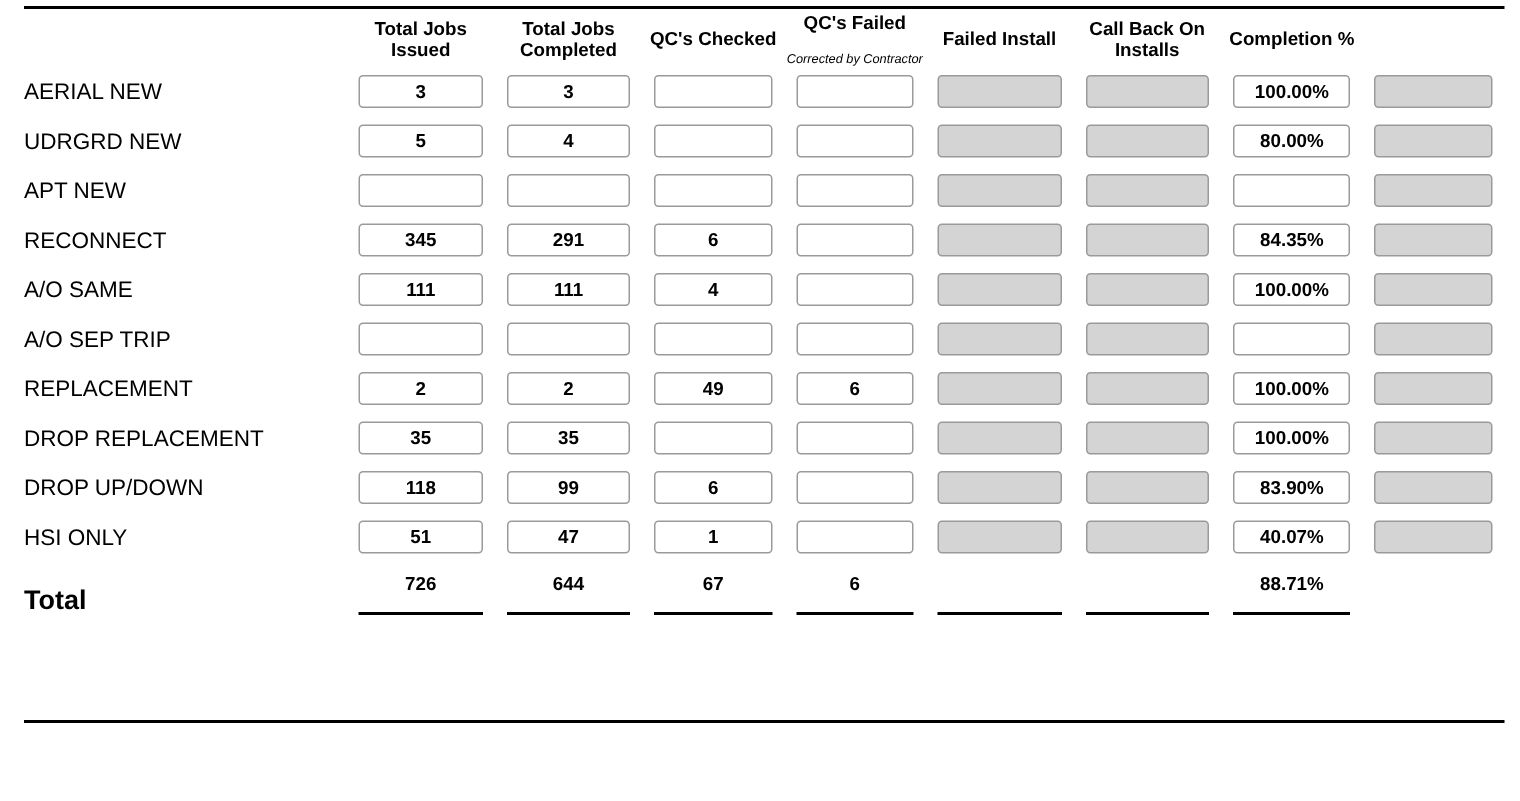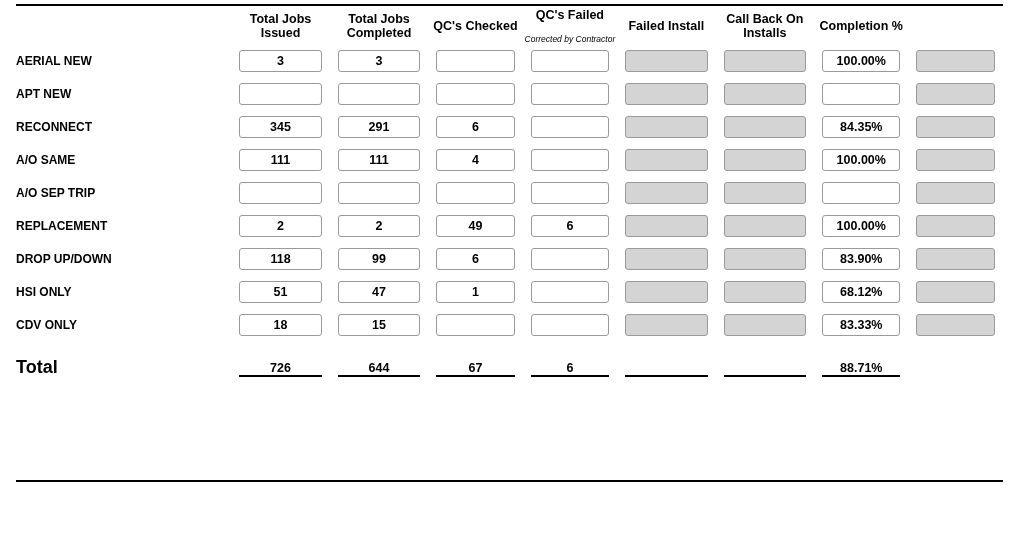--- a/index.html
+++ b/index.html
@@ -70,22 +70,22 @@
     font-size: 8.5px;
     font-style: italic;
     font-weight: normal;
     line-height: 1.1;
     margin-top: 13px;
   }
 
   tbody tr { height: 33px; }
 
   td.rowlabel {
-    font-size: 12px;
-    font-weight: bold;
+    font-size: 15px;
+    font-weight: normal;
     padding-left: 14px;
     white-space: nowrap;
   }
 
   .cell {
     height: 22px;
     margin: 0 8px;
     border: 1px solid #9a9a9a;
     border-radius: 3px;
     background: #ffffff;
@@ -106,21 +106,21 @@
     font-size: 18px;
     font-weight: bold;
     vertical-align: bottom;
     padding-bottom: 4px;
   }
   .total-cell {
     margin: 0 8px;
     font-size: 12.5px;
     font-weight: bold;
     text-align: center;
-    padding-bottom: 0;
+    padding-bottom: 12px;
     border-bottom: 2px solid #000;
     height: 30px;
     display: flex;
     align-items: flex-end;
     justify-content: center;
     box-sizing: border-box;
   }
   .total-cell.empty { }
   .total-blank {
     margin: 0 8px;
@@ -201,20 +201,47 @@
             <div class="cell gray"></div>
           </td>
         <td>
             <div class="cell">100.00%</div>
           </td>
         <td>
             <div class="cell gray"></div>
           </td>
       </tr>
 
+      <tr>
+        <td class="rowlabel">UDRGRD NEW</td>
+        <td>
+            <div class="cell">5</div>
+          </td>
+        <td>
+            <div class="cell">4</div>
+          </td>
+        <td>
+            <div class="cell"></div>
+          </td>
+        <td>
+            <div class="cell"></div>
+          </td>
+        <td>
+            <div class="cell gray"></div>
+          </td>
+        <td>
+            <div class="cell gray"></div>
+          </td>
+        <td>
+            <div class="cell">80.00%</div>
+          </td>
+        <td>
+            <div class="cell gray"></div>
+          </td>
+      </tr>
 
       <tr>
         <td class="rowlabel">APT NEW</td>
         <td>
             <div class="cell"></div>
           </td>
         <td>
             <div class="cell"></div>
           </td>
         <td>
@@ -343,20 +370,47 @@
           </td>
         <td>
             <div class="cell">100.00%</div>
           </td>
         <td>
             <div class="cell gray"></div>
           </td>
       </tr>
 
 
+      <tr>
+        <td class="rowlabel">DROP REPLACEMENT</td>
+        <td>
+            <div class="cell">35</div>
+          </td>
+        <td>
+            <div class="cell">35</div>
+          </td>
+        <td>
+            <div class="cell"></div>
+          </td>
+        <td>
+            <div class="cell"></div>
+          </td>
+        <td>
+            <div class="cell gray"></div>
+          </td>
+        <td>
+            <div class="cell gray"></div>
+          </td>
+        <td>
+            <div class="cell">100.00%</div>
+          </td>
+        <td>
+            <div class="cell gray"></div>
+          </td>
+      </tr>
 
       <tr>
         <td class="rowlabel">DROP UP/DOWN</td>
         <td>
             <div class="cell">118</div>
           </td>
         <td>
             <div class="cell">99</div>
           </td>
         <td>
@@ -393,54 +447,27 @@
         <td>
             <div class="cell"></div>
           </td>
         <td>
             <div class="cell gray"></div>
           </td>
         <td>
             <div class="cell gray"></div>
           </td>
         <td>
-            <div class="cell">68.12%</div>
-          </td>
-        <td>
-            <div class="cell gray"></div>
-          </td>
-      </tr>
-
-      <tr>
-        <td class="rowlabel">CDV ONLY</td>
-        <td>
-            <div class="cell">18</div>
-          </td>
-        <td>
-            <div class="cell">15</div>
-          </td>
-        <td>
-            <div class="cell"></div>
-          </td>
-        <td>
-            <div class="cell"></div>
-          </td>
-        <td>
-            <div class="cell gray"></div>
-          </td>
-        <td>
-            <div class="cell gray"></div>
-          </td>
-        <td>
-            <div class="cell">83.33%</div>
-          </td>
-        <td>
-            <div class="cell gray"></div>
-          </td>
-      </tr>
+            <div class="cell">40.07%</div>
+          </td>
+        <td>
+            <div class="cell gray"></div>
+          </td>
+      </tr>
+
 
 
       <tr class="total-row">
         <td class="rowlabel">Total</td>
         <td>
             <div class="total-cell">726</div>
           </td>
         <td>
             <div class="total-cell">644</div>
           </td>

